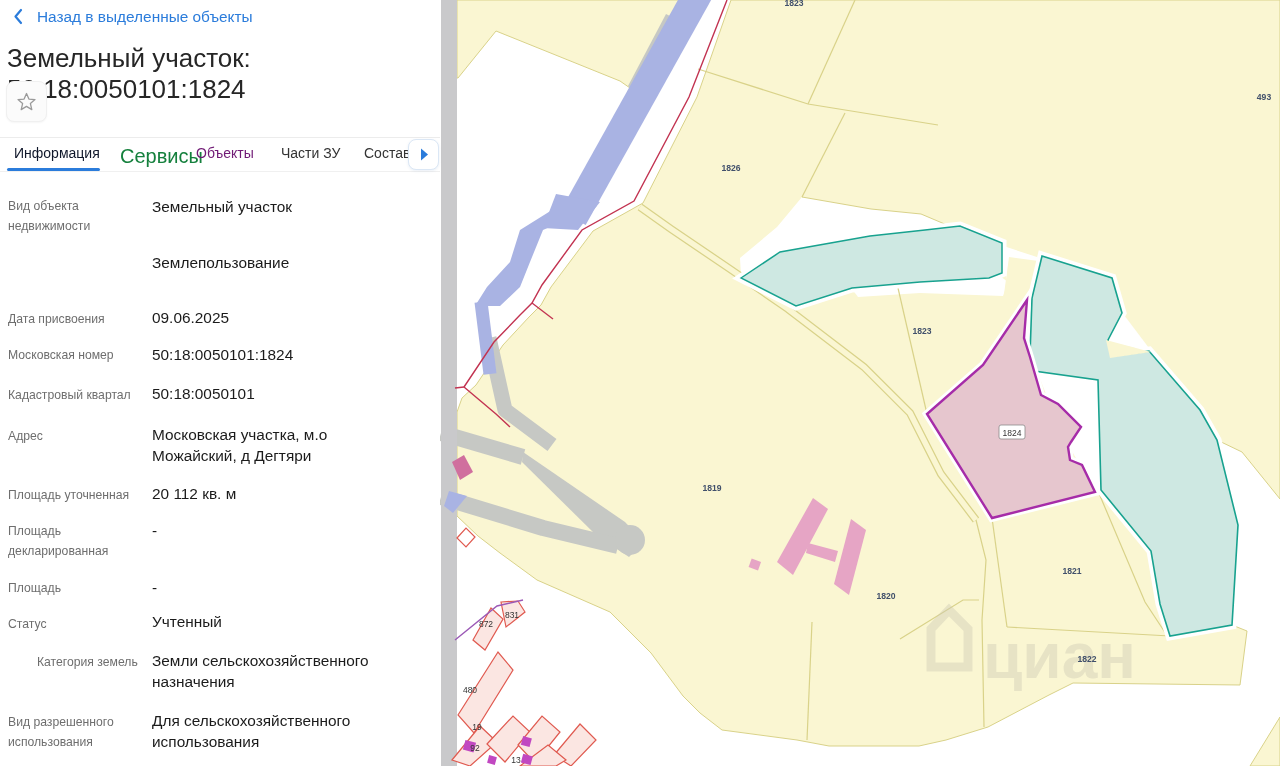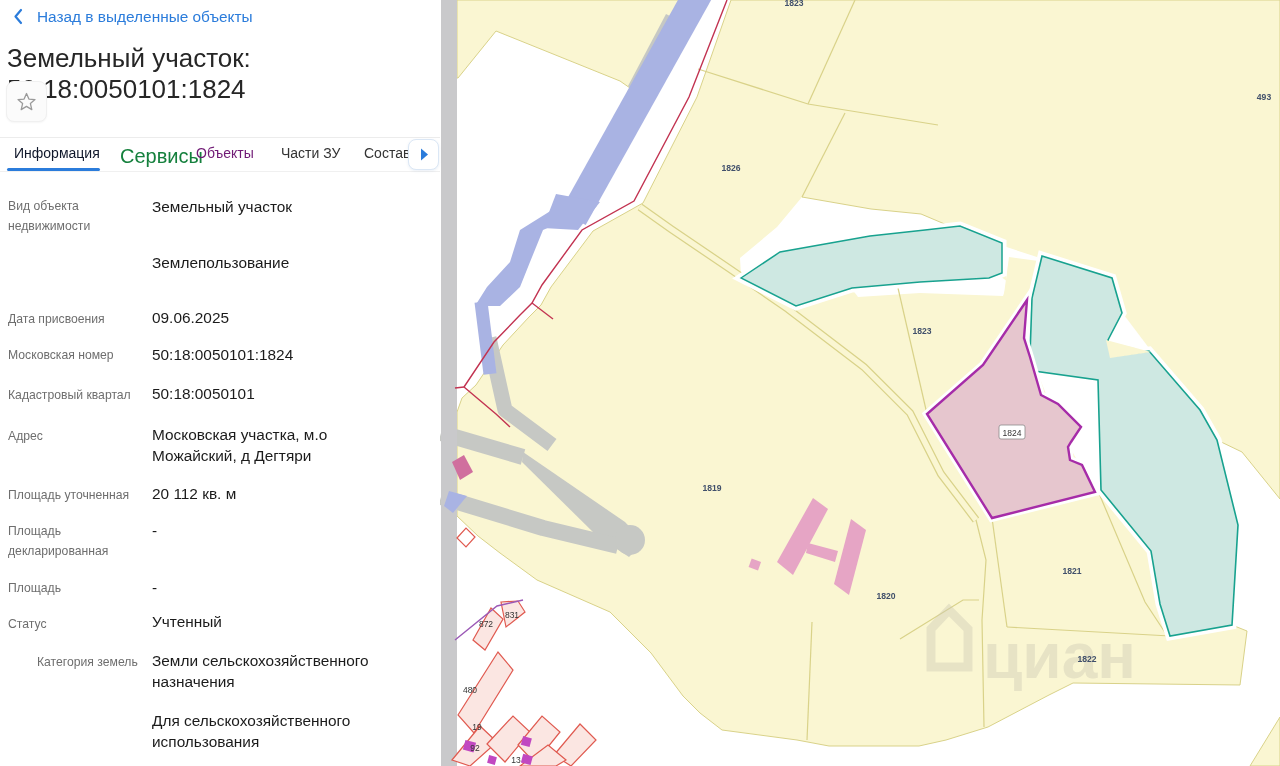--- a/index.html
+++ b/index.html
@@ -62,20 +62,21 @@
 
   <div class="abs lbl" style="left:8px;top:578px;">Площадь</div>
   <div class="abs val" style="left:152px;top:577px;">-</div>
 
   <div class="abs lbl" style="left:8px;top:614px;">Статус</div>
   <div class="abs val" style="left:152px;top:611px;">Учтенный</div>
 
   <div class="abs lbl" style="left:20px;top:652px;margin-left:17px;">Категория земель</div>
   <div class="abs val" style="left:152px;top:650px;width:250px;">Земли сельскохозяйственного назначения</div>
 
+  <div class="abs lbl" style="left:8px;top:712px;width:135px;">Вид разрешенного использования</div>
   <div class="abs val" style="left:152px;top:710px;width:250px;">Для сельскохозяйственного использования</div>
 </div>
 
 <svg id="map" viewBox="440 0 840 766">
 <rect x="440" y="0" width="840" height="766" fill="#ffffff"></rect>
 
 <polygon points="731,0 697,97 643,203 593,231 551,287 541,305 529,317 503,345 476,385 462,398 457,412 457,516 478,536 500,553 537,580 610,612 651,653 683,696 700,713 722,730 797,740 829,746 919,746 946,740 988,727 1049,695 1073,683 1240,685 1247,631 1232,625 1238,525 1217,440 1242,452 1280,499 1280,0" fill="#faf6d2" stroke="#d9d289" stroke-width="1"></polygon>
 
 <polygon points="457,0 690,0 640,95 620,81 496,31 458,78 457,78" fill="#faf6d2" stroke="#d9d289" stroke-width="1"></polygon>
 

